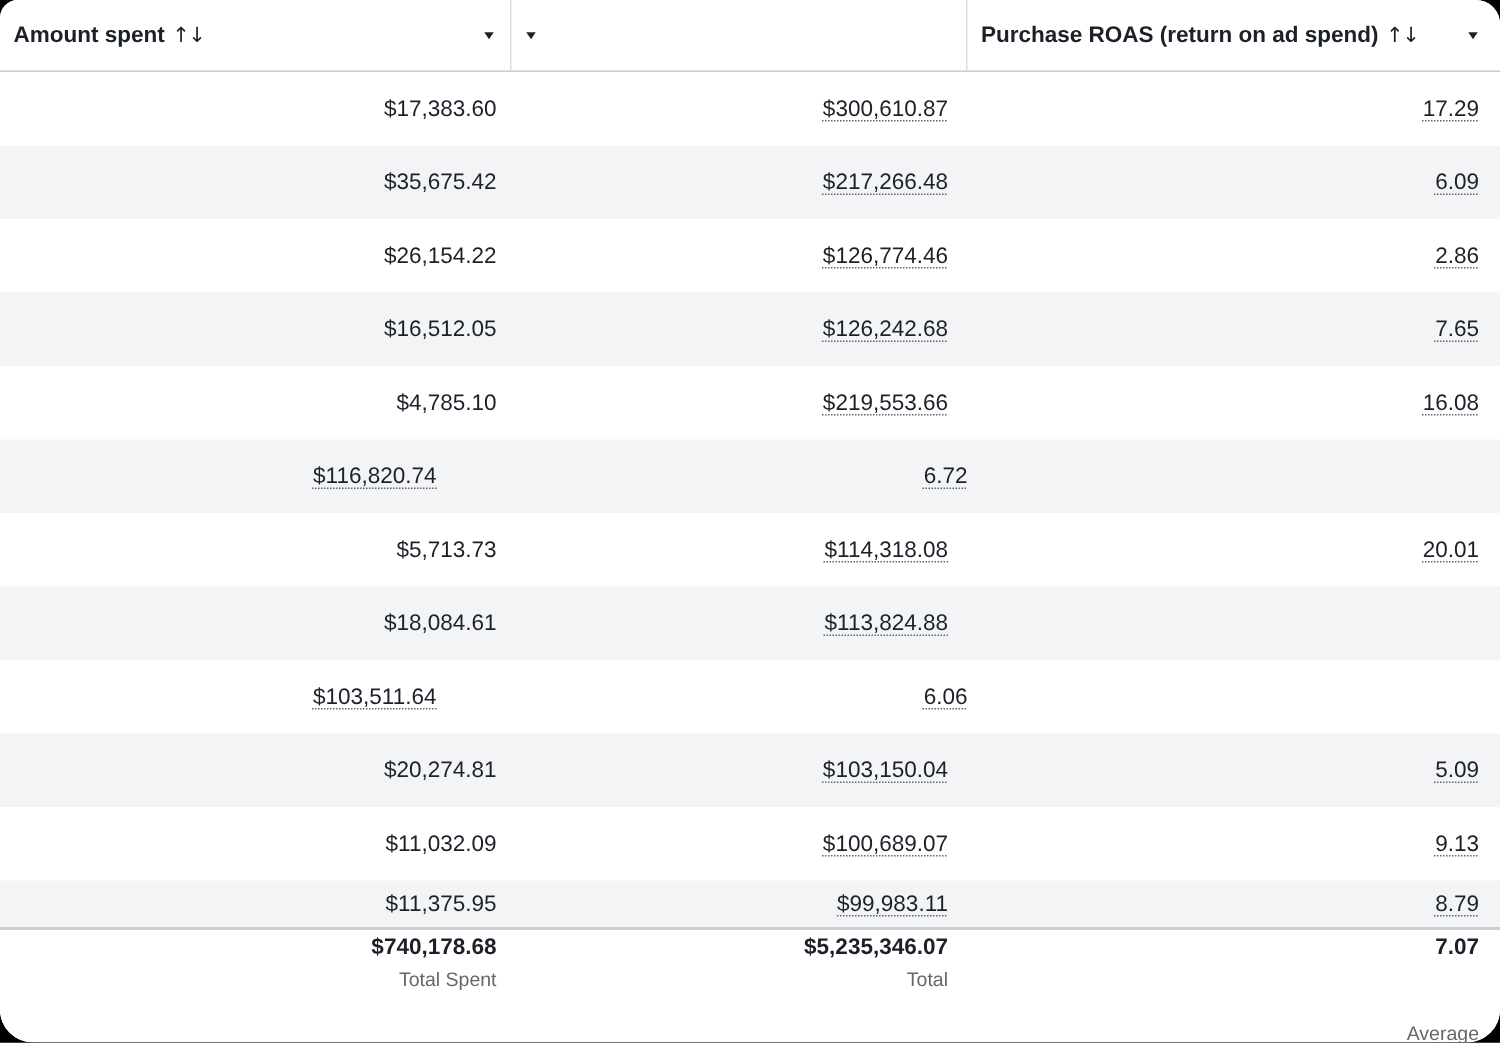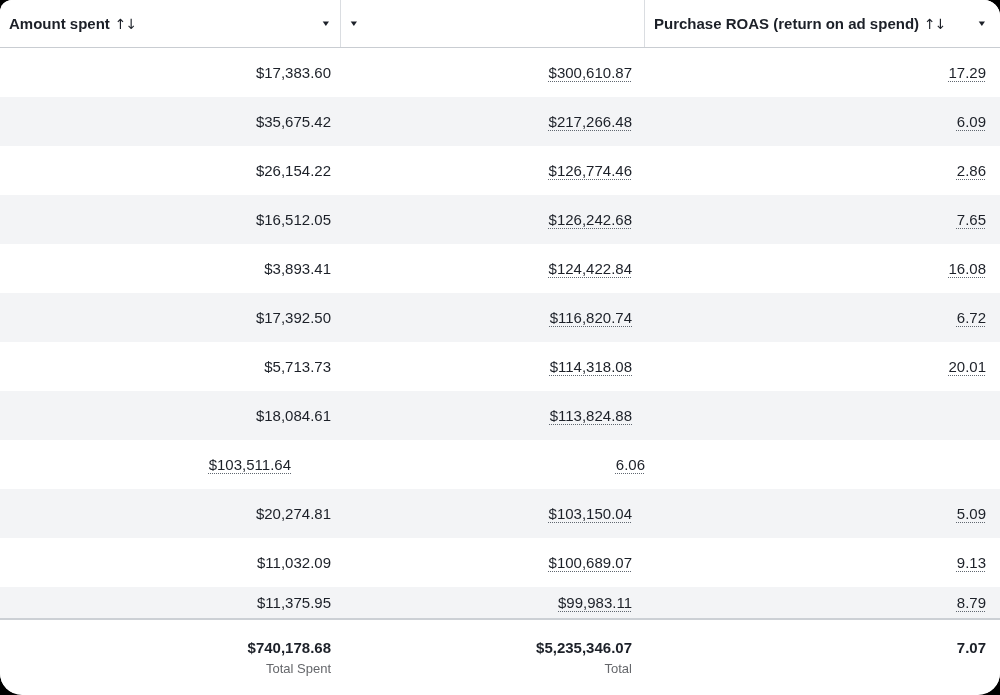--- a/index.html
+++ b/index.html
@@ -86,21 +86,21 @@
     height: 75px;
     box-sizing: border-box;
     border-top: 2px solid #ccd0d5;
     background: #fff;
   }
   .fcell {
     display: flex;
     flex-direction: column;
     align-items: flex-end;
     box-sizing: border-box;
-    padding-top: 18px;
+    padding-top: 2px;
   }
   .fcell.c1 { width: 341px; padding-right: 10px; }
   .fcell.c2 { width: 304px; padding-right: 13px; }
   .fcell.c3 { width: 355px; padding-right: 14px; gap: 36px; }
   .fval { font-size: 15px; font-weight: 600; color: #1c2028; line-height: 20px; }
   .flabel { font-size: 13px; font-weight: 400; color: #65676b; margin-top: 3px; }
 </style>
 </head>
 <body>
 
@@ -166,33 +166,30 @@
         </div>
       <div class="cell c2">
           <span class="u">$126,242.68</span>
         </div>
       <div class="cell c3">
           <span class="u">7.65</span>
         </div>
     </div>
     <div class="row">
       <div class="cell c1">
-          <span>$3,893.41</span>
-        </div>
-      <div class="cell c2">
-          <span class="u">$124,422.84</span>
+          <span>$4,785.10</span>
+        </div>
+      <div class="cell c2">
+          <span class="u">$219,553.66</span>
         </div>
       <div class="cell c3">
           <span class="u">16.08</span>
         </div>
     </div>
     <div class="row">
-      <div class="cell c1">
-          <span>$17,392.50</span>
-        </div>
       <div class="cell c2">
           <span class="u">$116,820.74</span>
         </div>
       <div class="cell c3">
           <span class="u">6.72</span>
         </div>
     </div>
     <div class="row">
       <div class="cell c1">
           <span>$5,713.73</span>

